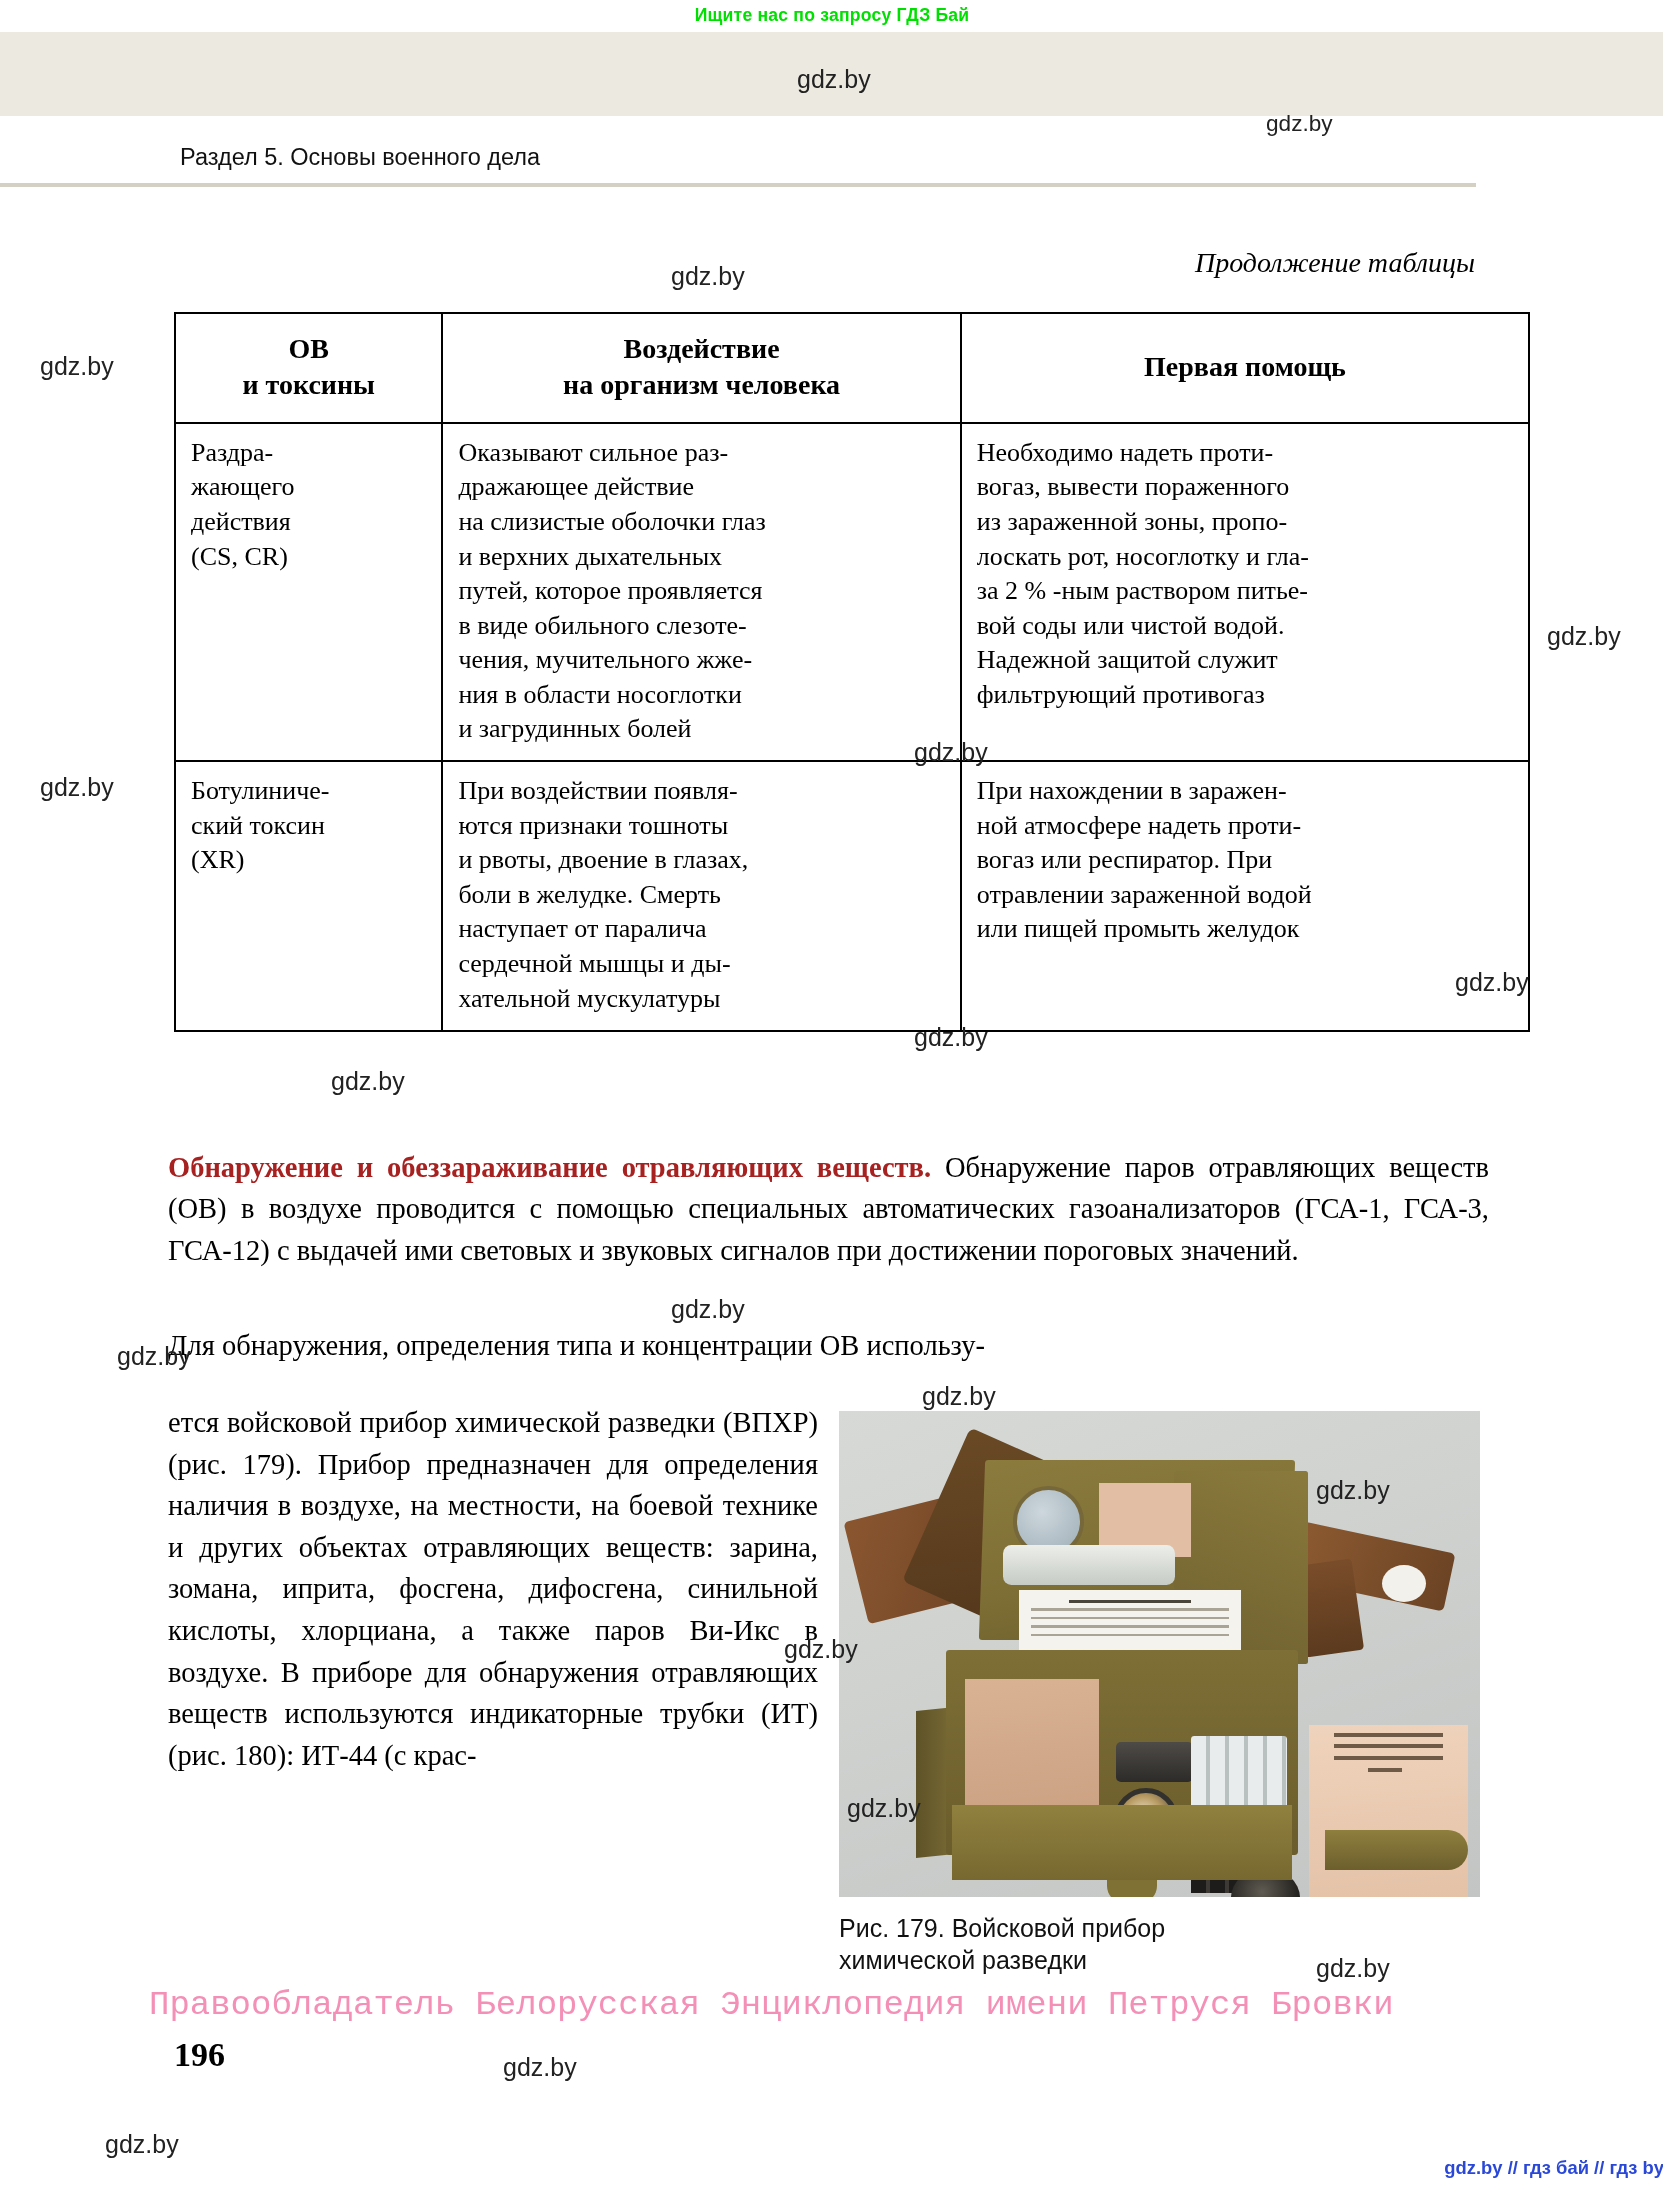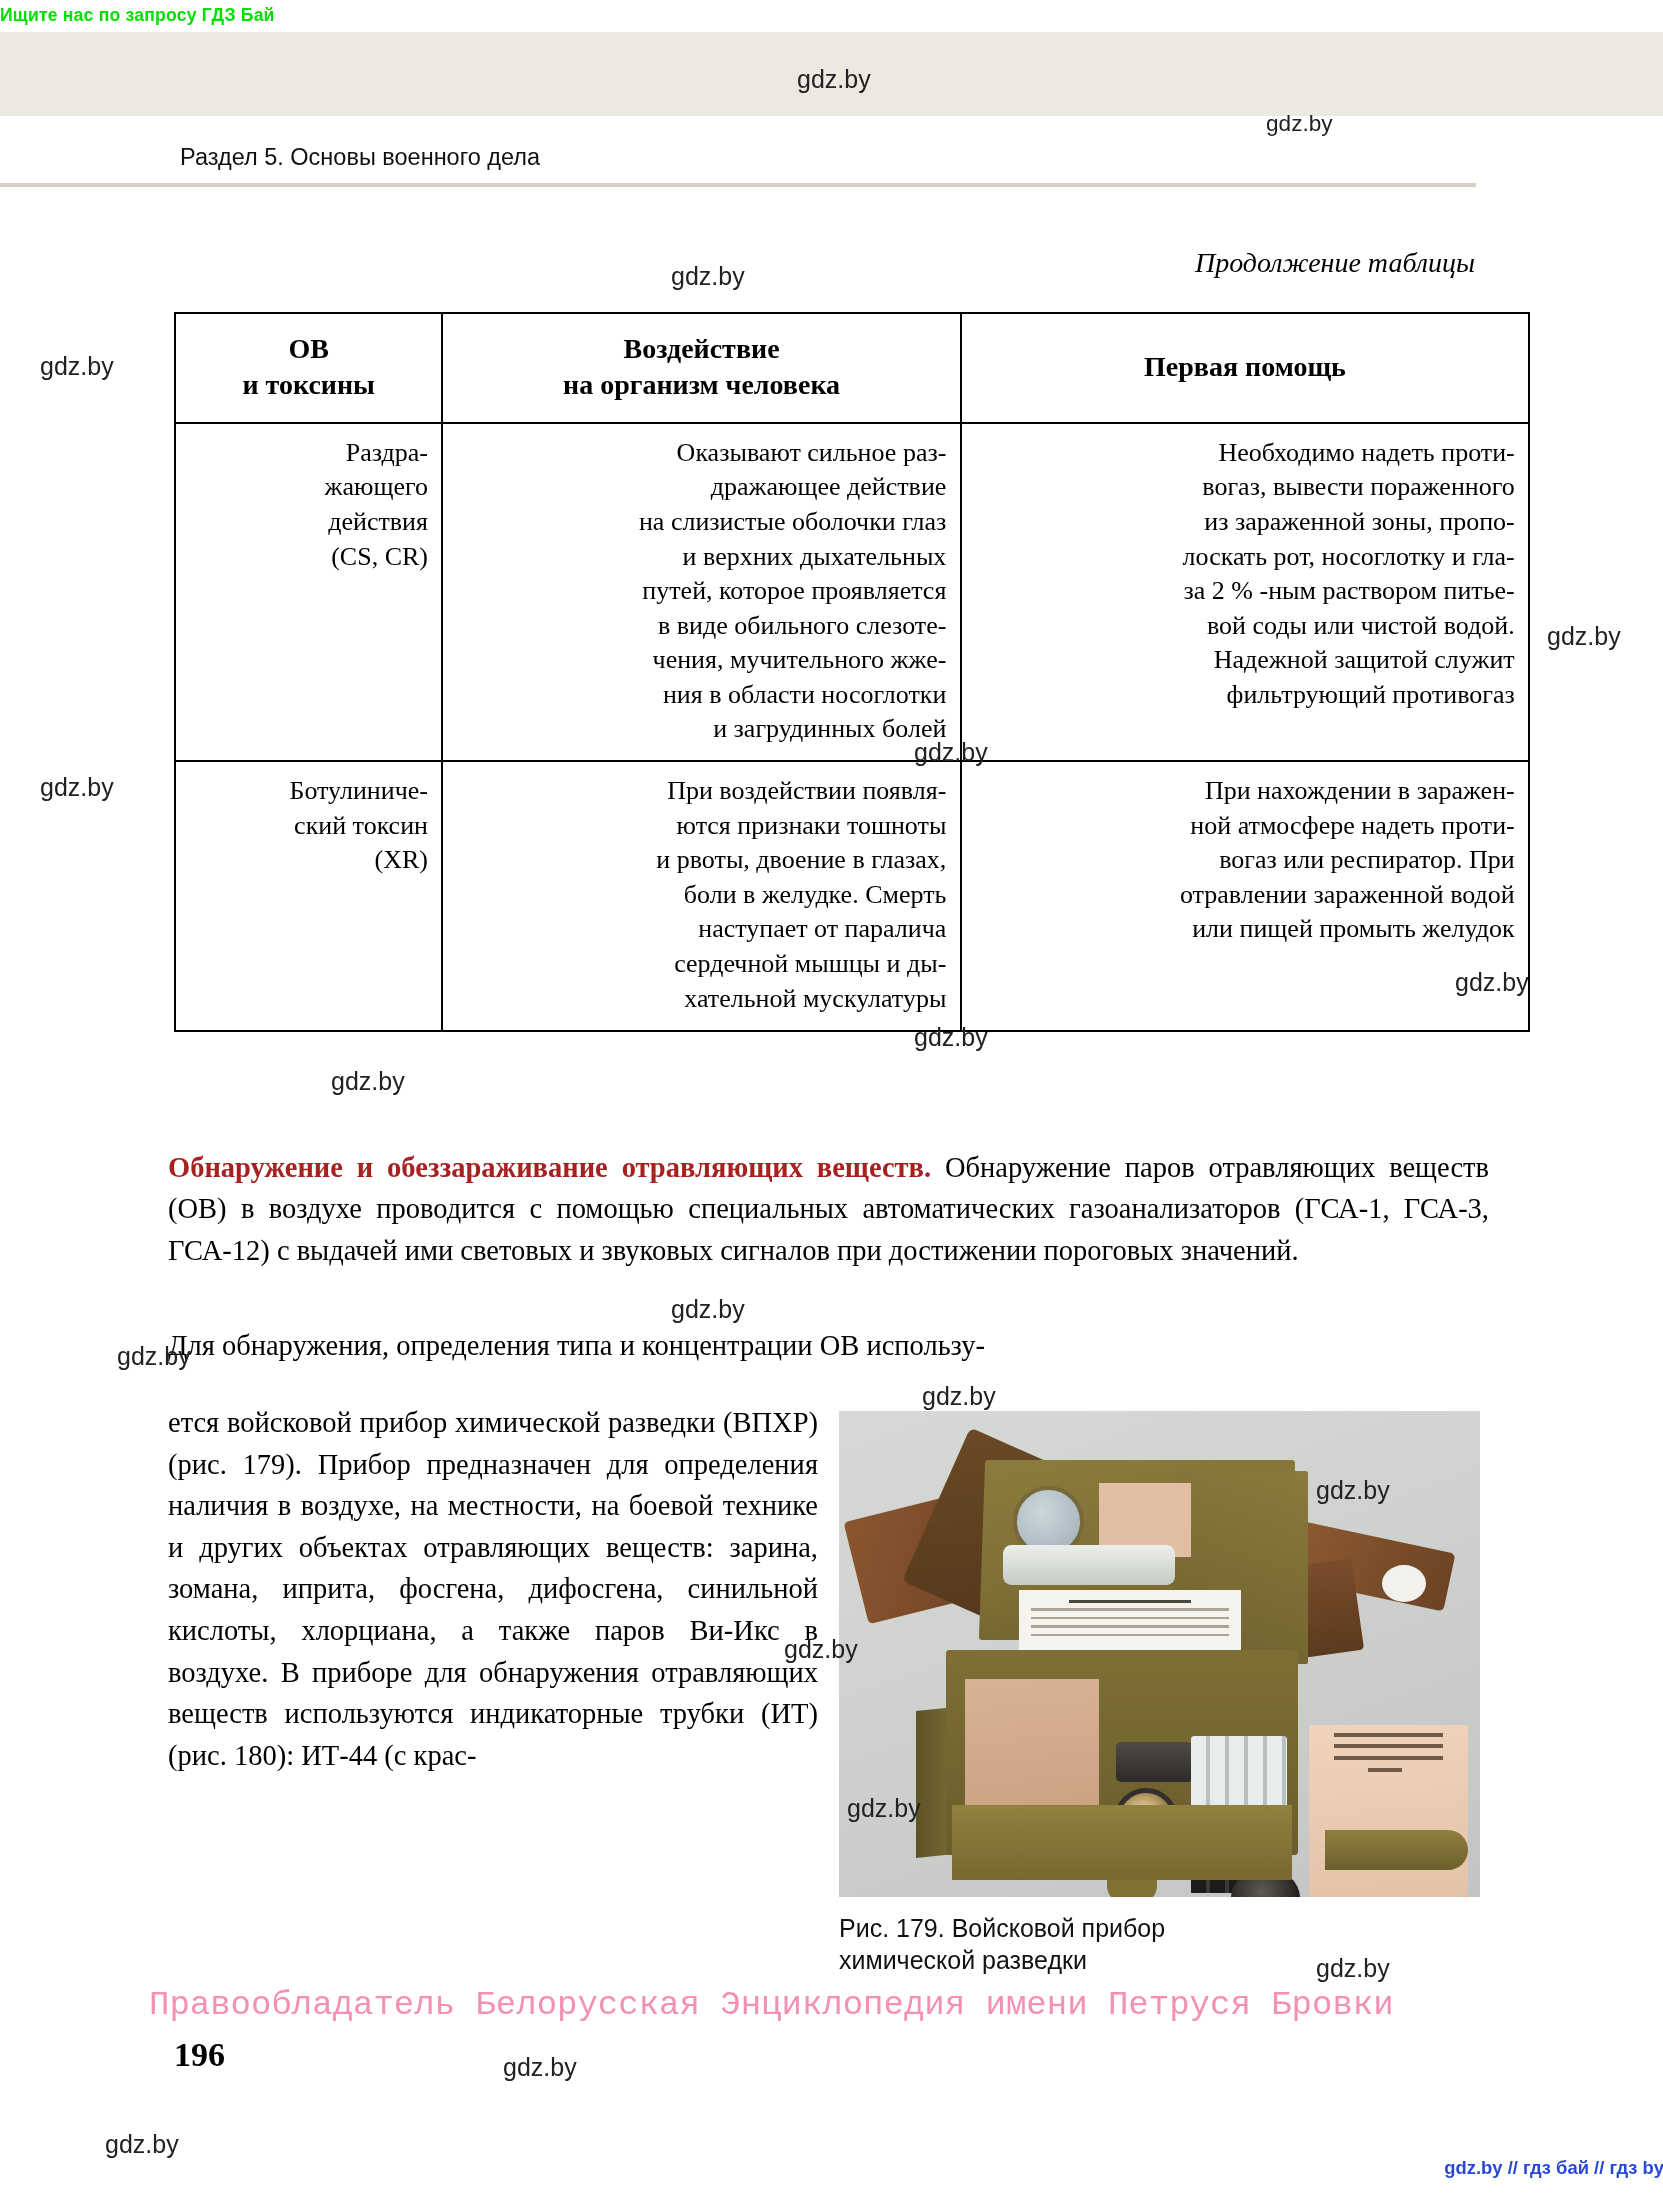--- a/index.html
+++ b/index.html
@@ -14,21 +14,21 @@
     position: relative;
     overflow: hidden;
   }
 
   
   .promo-line {
     position: absolute;
     top: 5px;
     left: 0;
     width: 100%;
-    text-align: left;
+    text-align: center;
     color: #00e000;
     font-family: "Liberation Sans", sans-serif;
     font-size: 17.6px;
     font-weight: 700;
     letter-spacing: 0.2px;
   }
 
   .beige-band {
     position: absolute;
     top: 32px;
@@ -103,21 +103,20 @@
     table-layout: fixed;
   }
   .tbl td, .tbl th {
     border: 2.5px solid #000;
     vertical-align: top;
     padding: 11.7px 13.4px 13.4px 15px;
     font-family: "Liberation Serif", "DejaVu Serif", serif;
     font-size: 26px;
     line-height: 1.33;
     color: #000;
-    text-align: right;
   }
   .tbl th {
     text-align: center;
     vertical-align: middle;
     font-weight: 700;
     font-size: 28px;
     line-height: 1.3;
     padding: 17px 6.7px 18.4px 6.7px;
   }
   .col-a { width: 252px; }

